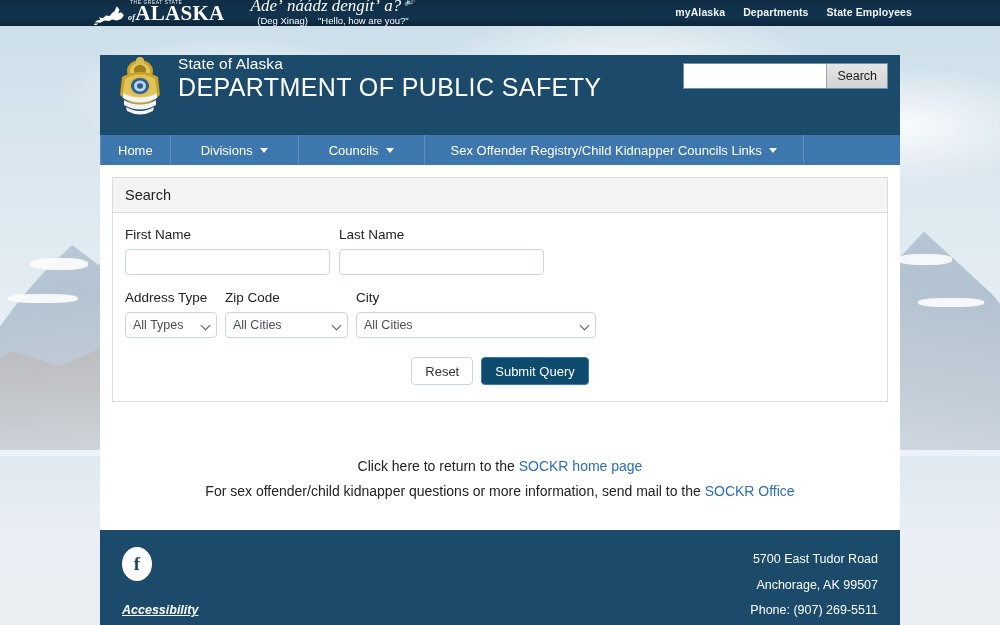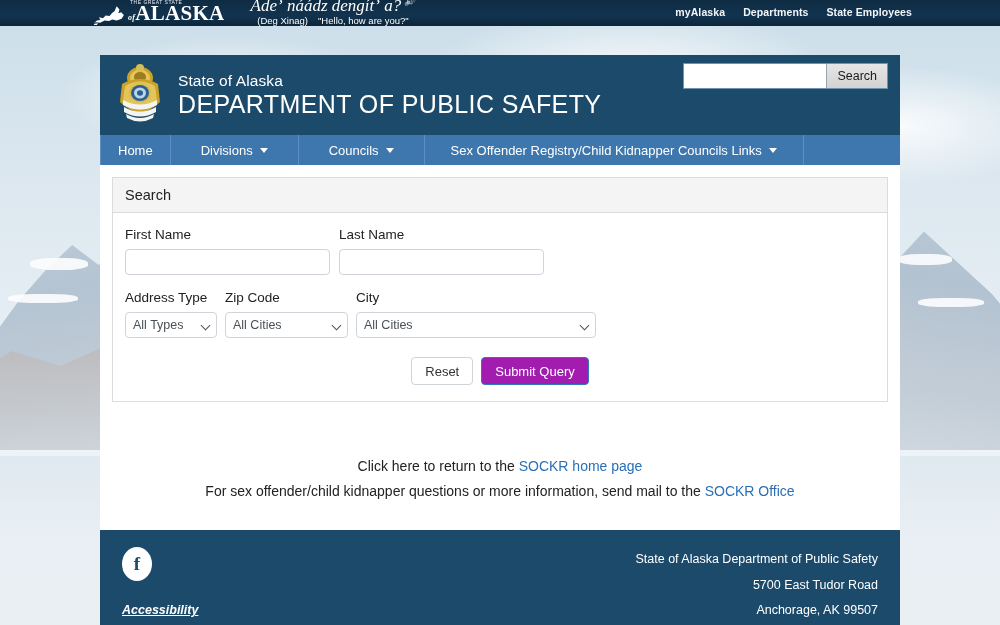--- a/index.html
+++ b/index.html
@@ -100,21 +100,21 @@
     letter-spacing: .1px;
   }
   
   .page {
     position: relative; z-index: 4;
     width: 800px; margin: 29px auto 0 auto;
   }
   
   .dps-header {
     background: #1b4a6b; height: 80px;
-    display:flex; align-items:center; padding: 0 14px;
+    display:flex; align-items:flex-start; padding: 0 14px;
     position: relative;
   }
   .badge { width: 52px; height: 66px; flex: none; margin-right: 12px; }
   .dps-titles { color:#fff; }
   .dps-sub {
     font-size: 15.5px; font-weight: 400; letter-spacing: .1px; line-height: 1.15;
   }
   .dps-main {
     font-size: 25px; font-weight: 300; letter-spacing: .4px; line-height: 1.15;
     white-space: nowrap;
@@ -179,21 +179,21 @@
     content:""; position:absolute; right:8px; top:10px; pointer-events:none;
     width:6px; height:6px; border-right:1.4px solid #555; border-bottom:1.4px solid #555;
     transform: rotate(45deg);
   }
   .btnrow { display:flex; justify-content:center; gap:8px; margin-top: 19px; }
   .btn {
     height: 28px; border-radius: 4px; font-size: 13px; cursor:pointer;
     padding: 0 13px; font-family: "Liberation Sans", sans-serif;
   }
   .btn-reset { background:#fff; border:1px solid #cfd4d9; color:#333; }
-  .btn-submit { background:#a21caf; border:1px solid #2f7ab8; color:#fff; }
+  .btn-submit { background:#0c4a6e; border:1px solid #2f7ab8; color:#fff; }
   .links { text-align:center; margin-top: 56px; }
   .links p { margin: 0 0 9px 0; font-size: 14px; color:#222; }
   .links a { color:#2a6fb5; text-decoration:none; }
   
   .footer {
     background:#1b4a6b; min-height: 100px; padding: 17px 22px 10px 22px;
     display:flex; justify-content:space-between; color:#fff;
   }
   .fb-icon {
     width: 30px; height: 34px; border-radius: 50%;
@@ -362,20 +362,19 @@
   </div>
 
   <div class="footer">
     <div>
       <div class="fb-icon">
         <span>f</span>
       </div>
       <a href="#" class="access">Accessibility</a>
     </div>
     <div class="faddr">
-      <div class="org">State of Alaska Department of Public Safety</div>
       <div>5700 East Tudor Road</div>
       <div>Anchorage, AK 99507</div>
       <div>Phone: (907) 269-5511</div>
     </div>
   </div>
 
 </div>
 
 </body></html>

